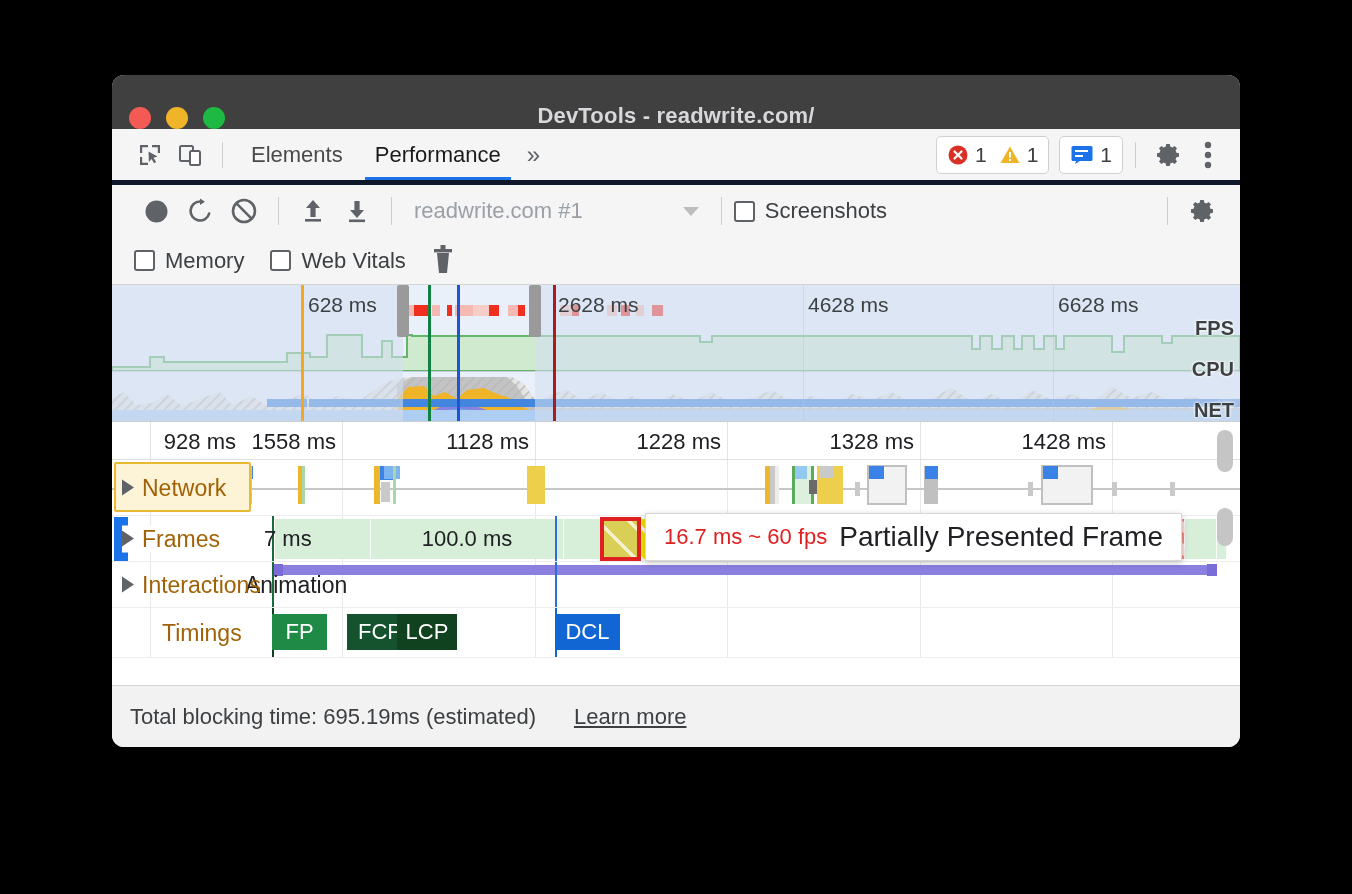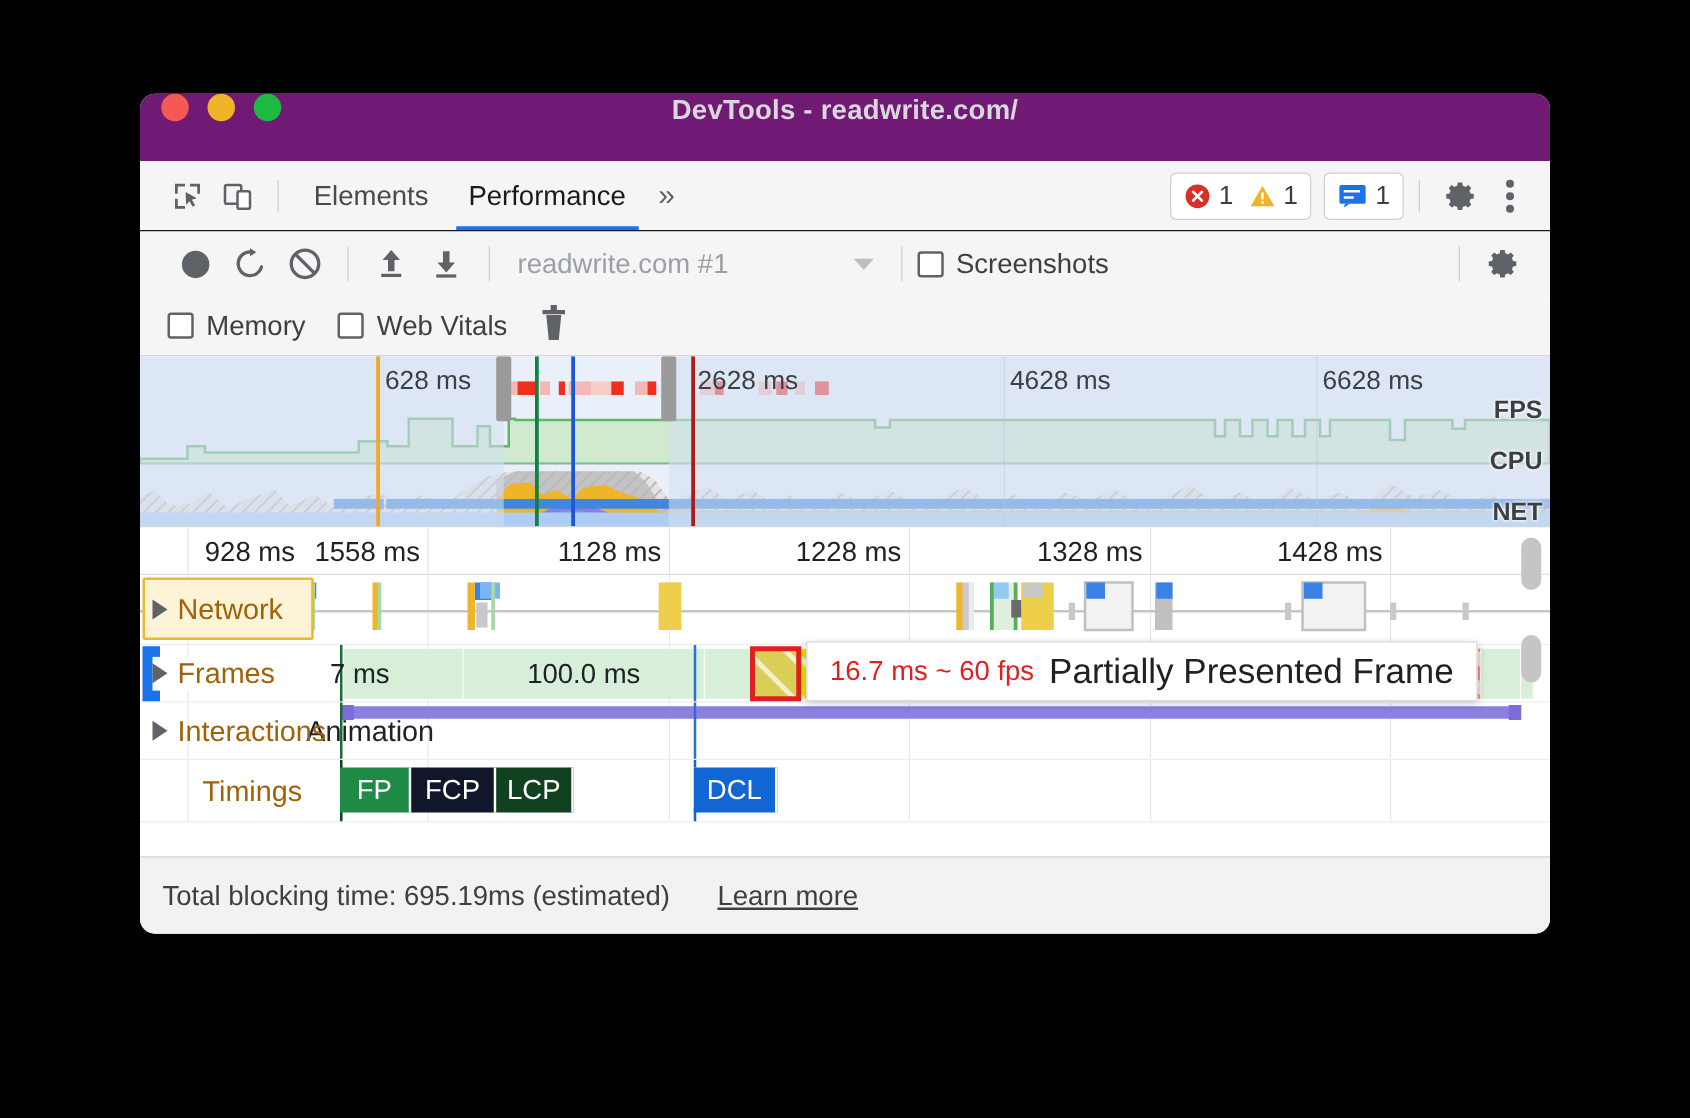--- a/index.html
+++ b/index.html
@@ -18,43 +18,43 @@
     width: 1128px; height: 672px;
     border-radius: 12px;
     overflow: hidden;
     background: #ffffff;
     box-shadow: 0 0 0 1px rgba(0,0,0,.25);
   }
 
   
   #titlebar {
     height: 54px;
-    background: #701a75;
-    display: flex; align-items: flex-start;
+    background: #404040;
+    display: flex; align-items: flex-end;
     position: relative;
   }
   .traffic-lights { display: flex; gap: 15px; margin-left: 17px; }
   .tl { width: 22px; height: 22px; border-radius: 50%; }
   .tl.red    { background: #f25a53; }
   .tl.yellow { background: #f0b429; }
   .tl.green  { background: #1eb942; }
   #window-title {
     position: absolute; left: 0; right: 0;
     text-align: center;
     color: #d8d8dc;
     font-size: 22px; font-weight: bold;
     letter-spacing: .2px;
     pointer-events: none;
   }
 
   
   #main-toolbar {
     height: 56px;
     background: #f5f5f5;
-    border-bottom: 1px solid #0f172a;
+    border-bottom: 5px solid #0f172a;
     display: flex; align-items: center;
     padding: 0 12px 0 18px;
     position: relative;
     text-align: right;
   }
   .tb-icon-btn {
     width: 40px; height: 40px;
     display: flex; align-items: center; justify-content: center;
     cursor: pointer;
   }
@@ -712,21 +712,21 @@
 
     <div class="track-row" id="timings-row">
       <div class="track-vgrid" style="left:38px"></div>
       <div class="track-vgrid" style="left:230px"></div>
       <div class="track-vgrid" style="left:423px"></div>
       <div class="track-vgrid" style="left:615px"></div>
       <div class="track-vgrid" style="left:808px"></div>
       <div class="track-vgrid" style="left:1000px"></div>
 
       <div class="timing-chip" style="left:160px; width:57px; background:#1e8a45">FP</div>
-      <div class="timing-chip" style="left:217px; width:68px; background:#0f172a">FCP</div>
+      <div class="timing-chip" style="left:235px; width:68px; background:#14532d">FCP</div>
       <div class="timing-chip" style="left:285px; width:62px; background:#11421f">LCP</div>
       <div class="timing-chip" style="left:443px; width:67px; background:#1266d4">DCL</div>
 
       <div class="timing-tick" style="left:160px; top:0;  height:8px;  background:#11421f"></div>
       <div class="timing-tick" style="left:160px; bottom:0; height:10px; background:#11421f"></div>
       <div class="timing-tick" style="left:443px; top:0;  height:6px;  background:#1266d4"></div>
       <div class="timing-tick" style="left:443px; bottom:0; height:10px; background:#1266d4"></div>
 
       <div class="track-title no-tri">
         <span>Timings</span>

